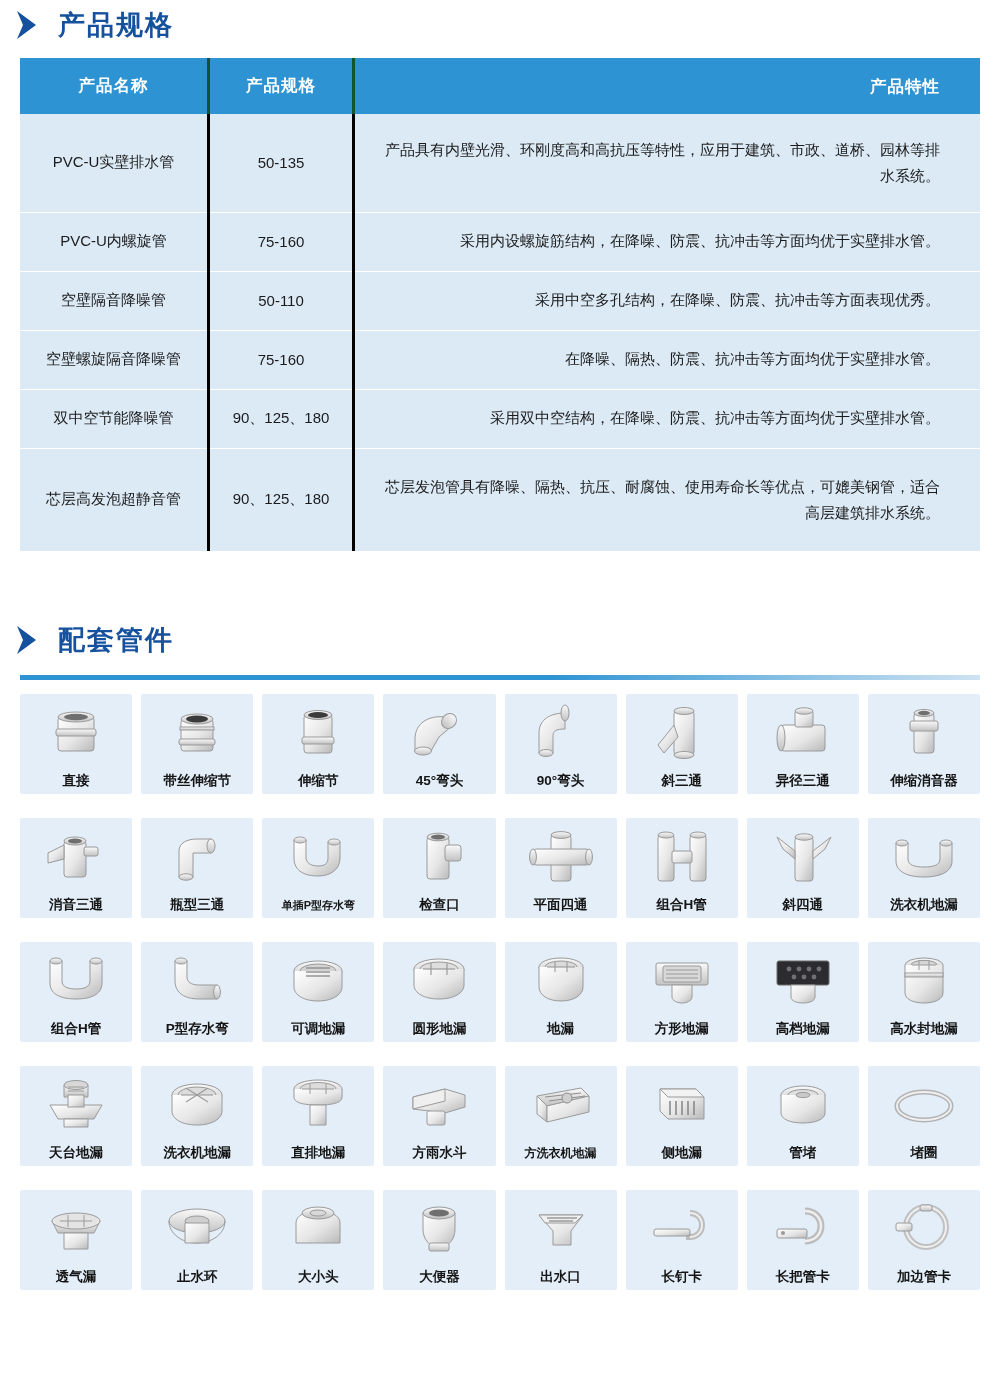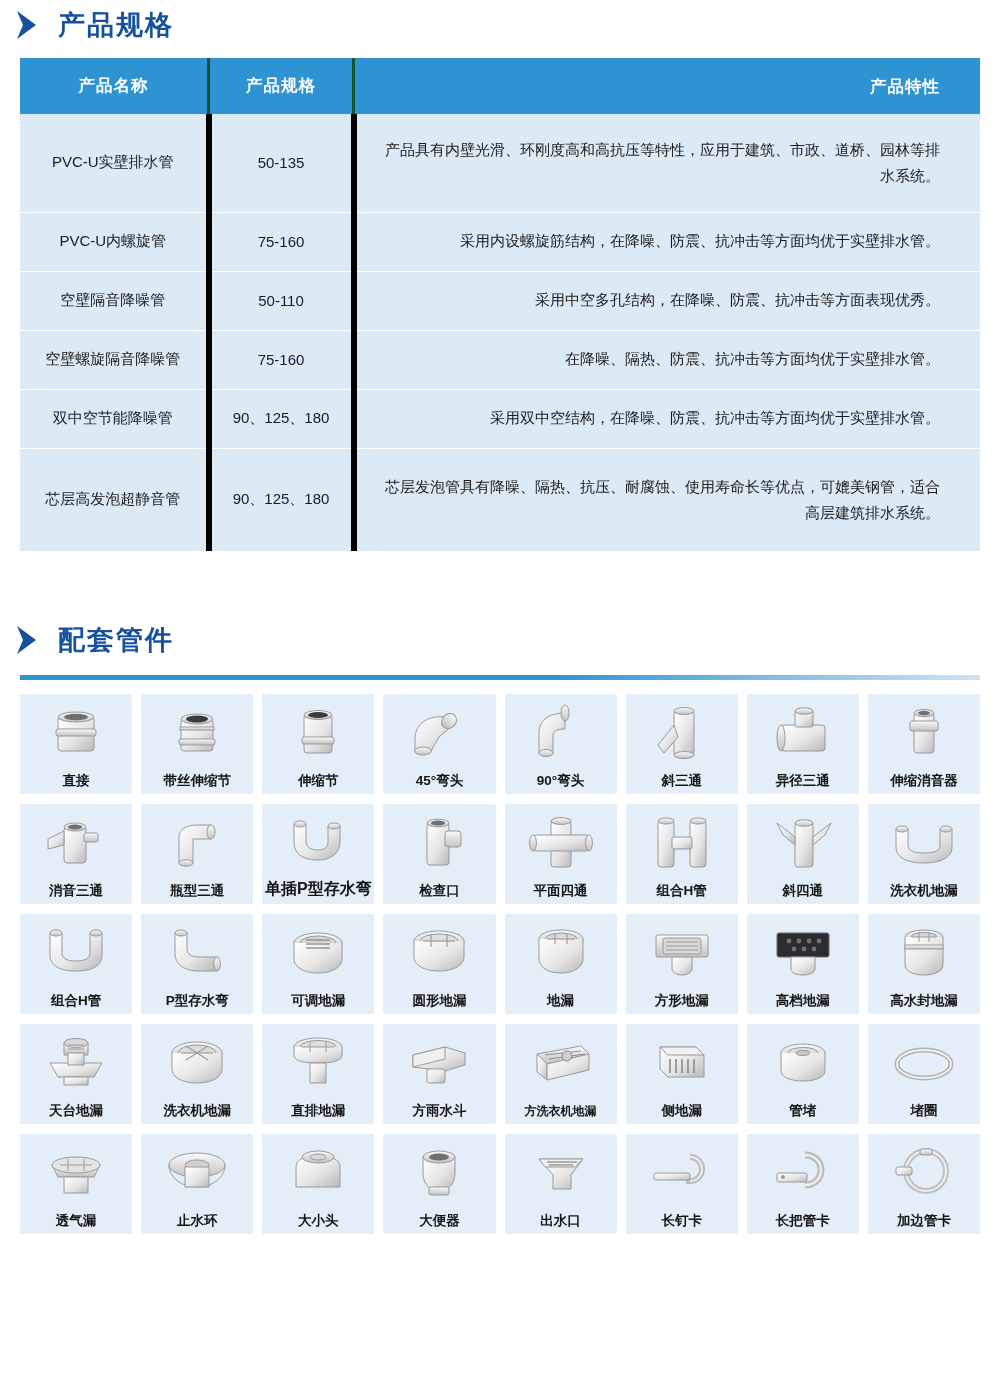--- a/index.html
+++ b/index.html
@@ -54,21 +54,21 @@
     font-size: 16.5px;
     font-weight: bold;
     height: 54px;
     letter-spacing: 1px;
     border-right: 3px solid #14532d;
   }
   table.spec th:last-child { border-right: none; }
   table.spec td {
     background: #dceaf6;
     border-bottom: 1px solid #ffffff;
-    border-right: 6px solid #000000;
+    border-right: 3px solid #000000;
     font-size: 15px;
     color: #1b1b1b;
     padding: 12px 10px;
     vertical-align: middle;
   }
   table.spec td:last-child { border-right: none; }
   table.spec tr:last-child td { border-bottom: none; }
   .c-name { text-align: center; width: 185px; }
   .c-spec { text-align: center; width: 140px; }
   .c-feat { text-align: right; padding-left: 28px !important; padding-right: 40px !important; line-height: 1.75; }
@@ -79,21 +79,21 @@
     margin: 18px 20px 0 20px;
     width: 960px;
     height: 5px;
     background: linear-gradient(to right, #2d93d3 0%, #2d93d3 55%, #cfe3f2 100%);
   }
   .grid {
     margin: 14px 20px 0 20px;
     width: 960px;
     display: grid;
     grid-template-columns: repeat(8, 1fr);
-    gap: 10px 9px;
+    gap: 24px 9px;
   }
   .cell {
     background: #e3eef8;
     border-radius: 2px;
     height: 100px;
     display: flex;
     flex-direction: column;
     align-items: center;
     justify-content: flex-end;
     padding-bottom: 7px;
@@ -110,21 +110,21 @@
   .art svg { display: block; }
   .cap {
     font-size: 13.5px;
     color: #151515;
     font-weight: bold;
     line-height: 1;
     white-space: nowrap;
     transform-origin: center;
   }
   .cap.small { font-size: 12px; }
-  .cap.xsmall { font-size: 16px; }
+  .cap.xsmall { font-size: 11px; }
 </style>
 </head>
 <body>
 
 <div class="section-head" style="margin-top:8px;">
   <span class="chev">
     <svg width="30" height="34" viewBox="0 0 30 34">
       <path d="M3 3 L22 17 L3 31 L9 17 Z" fill="#16519e"></path>
     </svg>
   </span>

